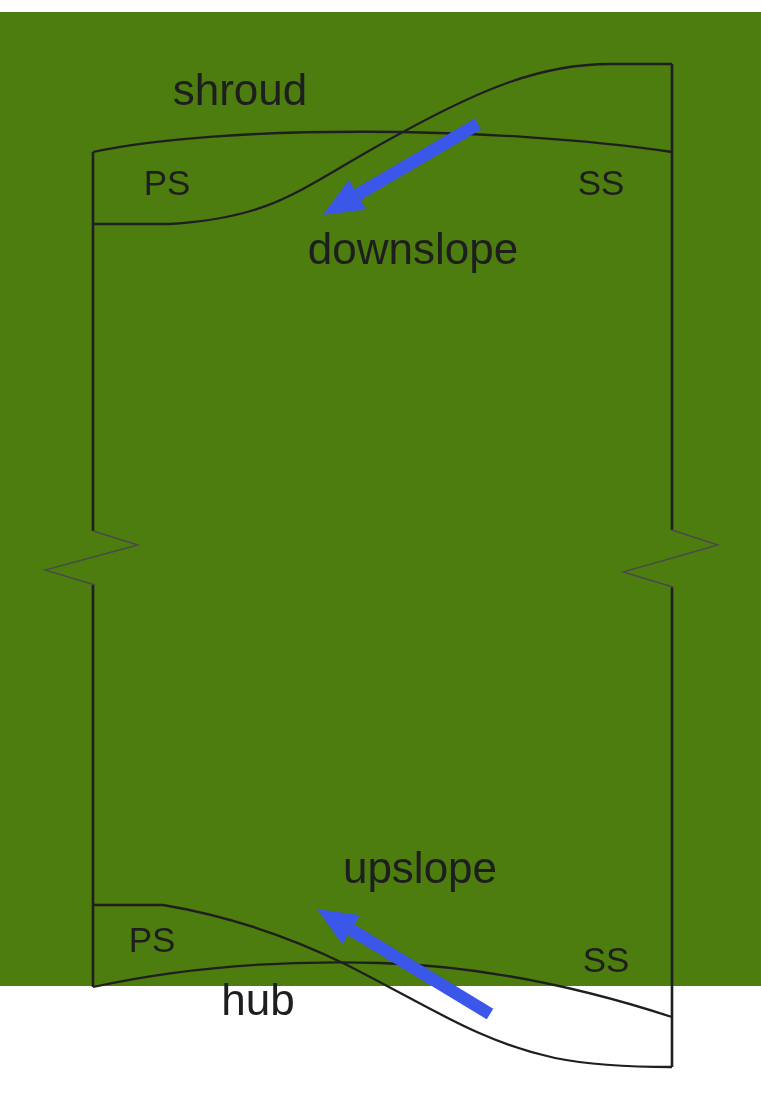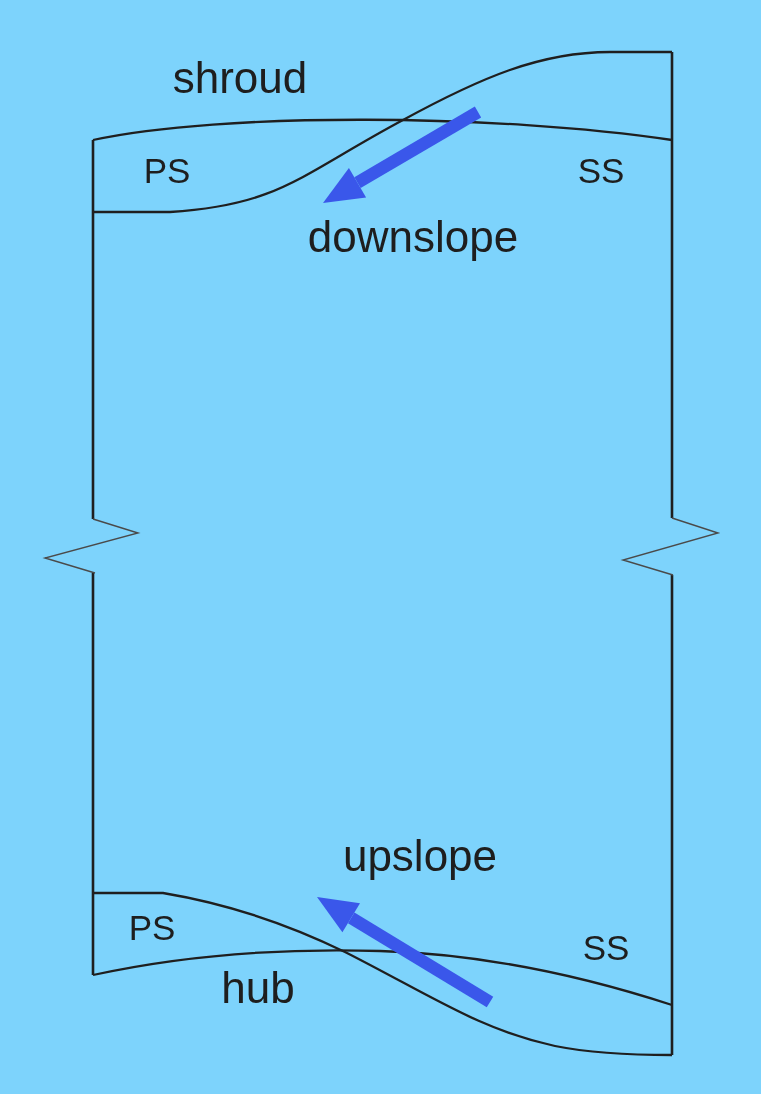--- a/index.html
+++ b/index.html
@@ -8,22 +8,23 @@
     background: #ffffff;
   }
   body {
     width: 761px;
     height: 1109px;
     font-family: "Liberation Sans", "DejaVu Sans", sans-serif;
     overflow: hidden;
   }
   .diagram-wrap {
     width: 761px;
-    height: 1094px;
-    background: #7dd3fc;
+    height: 974px;
+    background: #4d7c0f;
+    margin-top: 12px;
   }
   svg { display: block; }
   .ln {
     fill: none;
     stroke: #1f1f1f;
     stroke-width: 2.6;
     stroke-linecap: butt;
     stroke-linejoin: round;
   }
   .crv { stroke-width: 2.3; }

